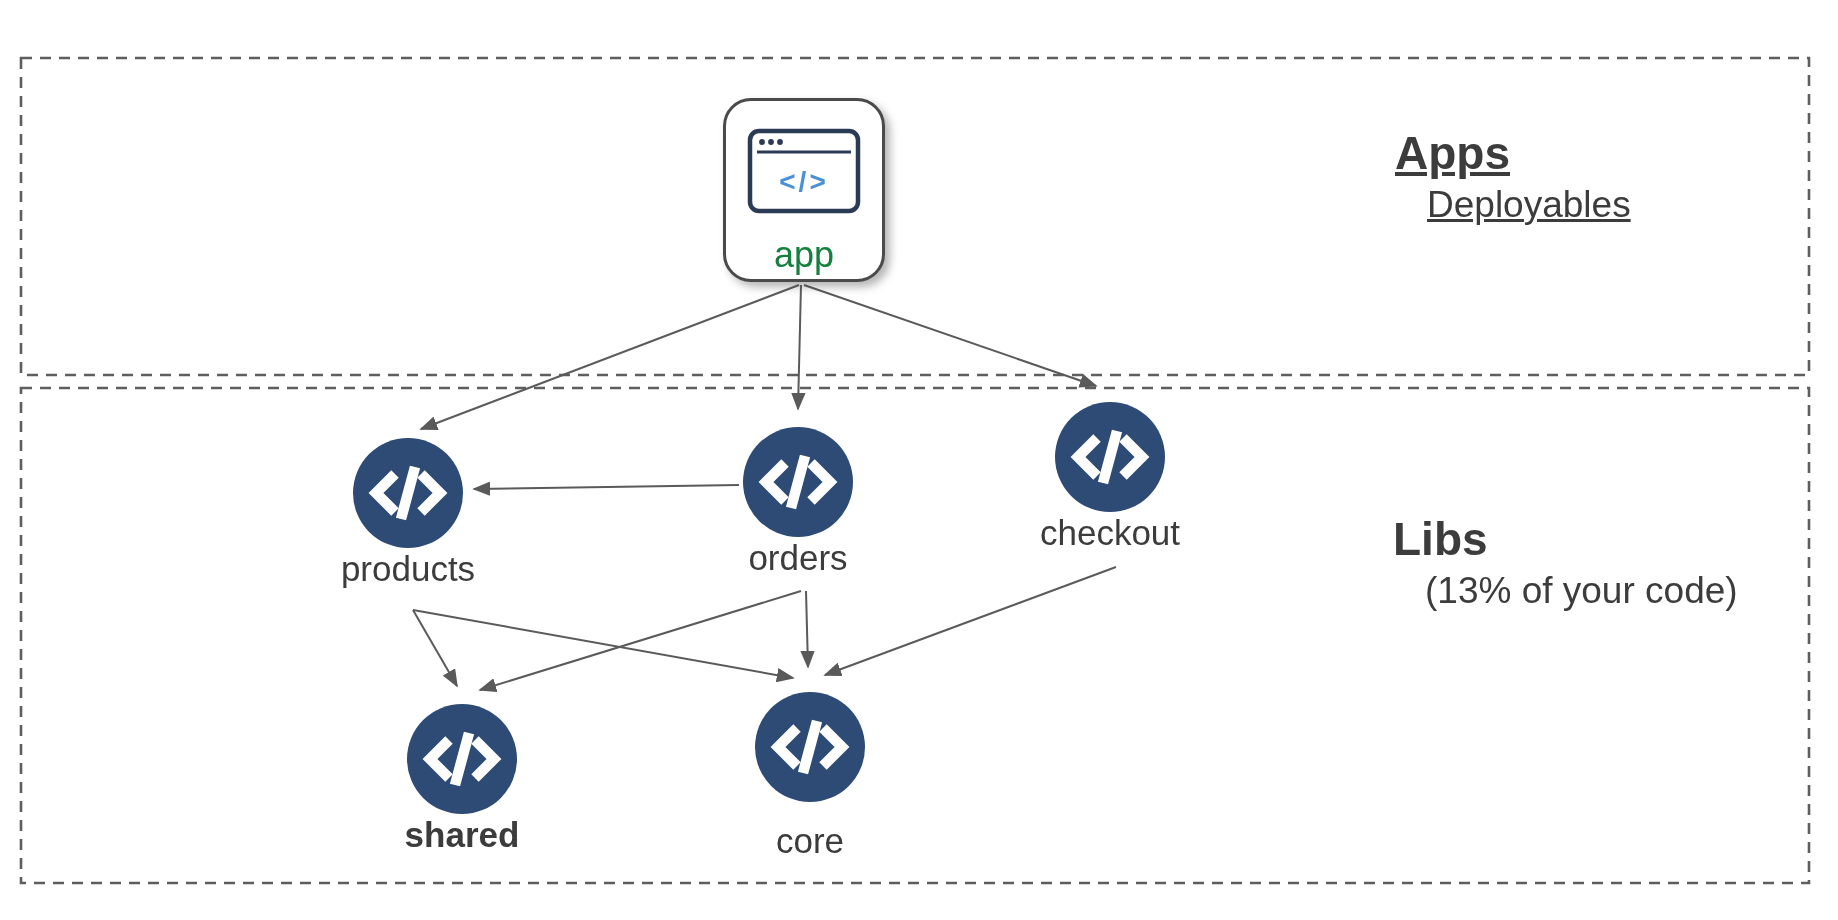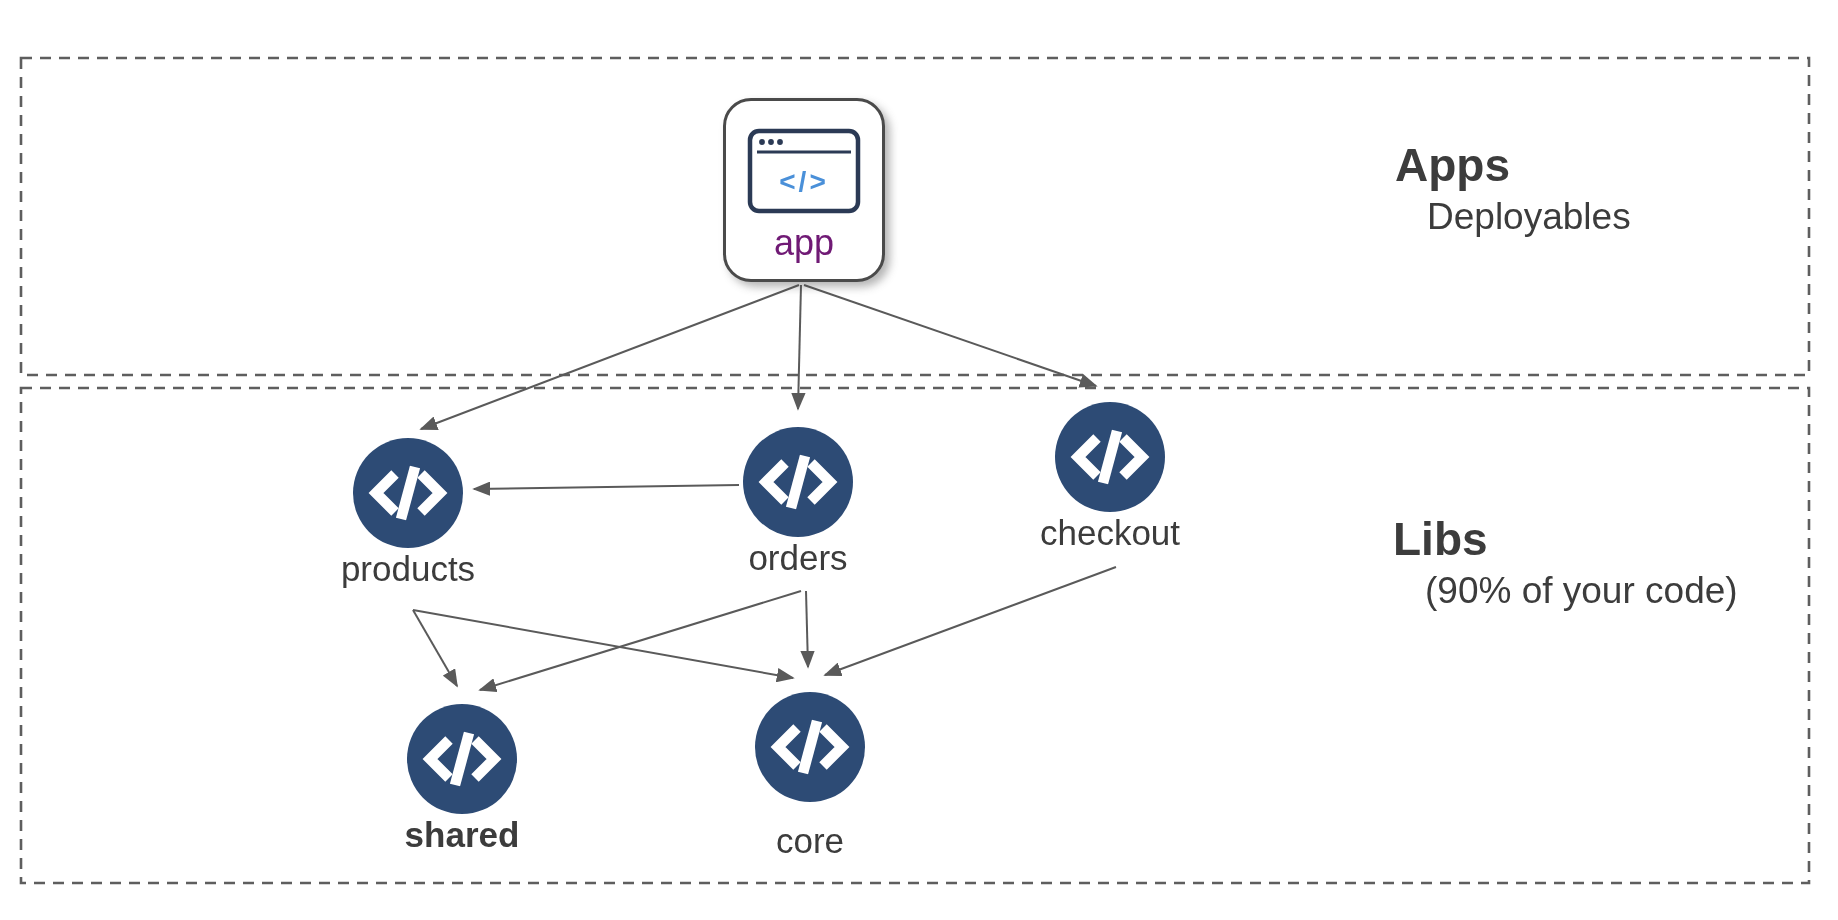--- a/index.html
+++ b/index.html
@@ -37,23 +37,23 @@
     background: #ffffff;
     border: 3px solid #4a4a4a;
     border-radius: 28px;
     box-shadow: 5px 5px 9px rgba(70,70,70,0.40);
     display: flex;
     flex-direction: column;
     align-items: center;
   }
   .app-node .app-icon { margin-top: 27px; }
   .app-node .app-label {
-    margin-top: 11px;
+    margin-top: 23px;
     font-size: 36px;
-    color: #701a75;
+    color: #15803d;
     line-height: 1.0;
   }
   .zone-caption { position: absolute; color: #3c3c3c; }
   .zone-caption .title { font-weight: bold; font-size: 46px; line-height: 1.1; }
   .zone-caption .subtitle { font-size: 37px; line-height: 1.15; margin-top: 5px; margin-left: 32px; }
 </style>
 </head>
 <body>
 
 <div class="canvas">
@@ -124,22 +124,22 @@
       <div class="lib-node" style="left: 755px; top: 692px; background: rgb(45, 75, 117);">
         <svg width="110" height="110" viewBox="0 0 110 110">
           <path d="M42 36 L23 55 L42 74" fill="none" stroke="#ffffff" stroke-width="10.5"></path>
           <path d="M68 36 L87 55 L68 74" fill="none" stroke="#ffffff" stroke-width="10.5"></path>
           <line x1="62" y1="29" x2="48" y2="81" stroke="#ffffff" stroke-width="10.5"></line>
         </svg>
       </div>
       <div class="node-label" style="left: 810px; top: 805px; margin-top: 18px;">core</div>
     </div>
 
-  <div class="zone-caption" id="apps-caption" style="left: 1395px; top: 140px;">
+  <div class="zone-caption" id="apps-caption" style="left: 1395px; top: 128px; text-decoration: underline;">
     <div class="title">Apps</div>
     <div class="subtitle">Deployables</div>
   </div>
   <div class="zone-caption" id="libs-caption" style="left: 1393px; top: 514px;">
     <div class="title">Libs</div>
-    <div class="subtitle">(90% of your code)</div>
+    <div class="subtitle">(13% of your code)</div>
   </div>
 
 </div>
 
 </body></html>

